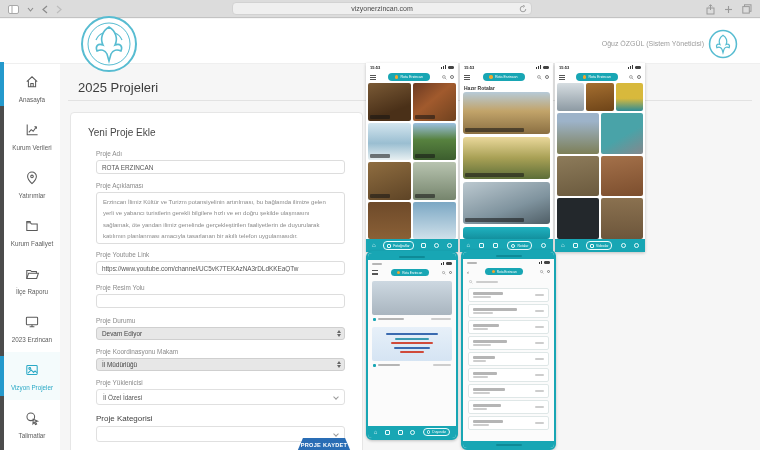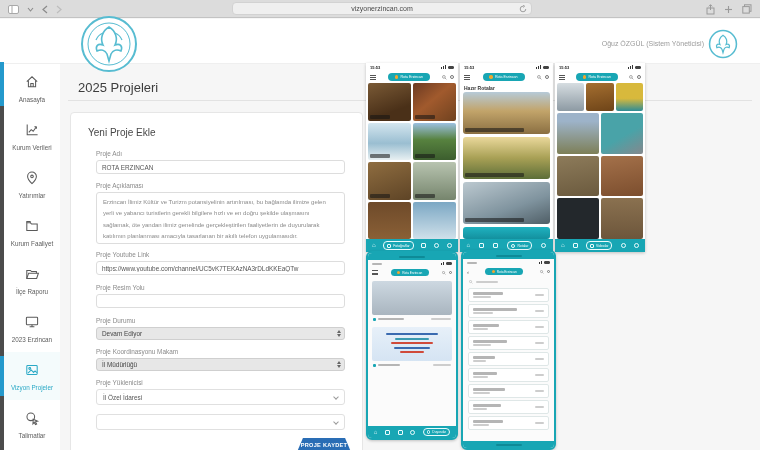--- a/index.html
+++ b/index.html
@@ -365,20 +365,21 @@
 
     <div class="frow mt8">
       <div class="flabel">Proje Yüklenicisi</div>
       <div class="wsel">
         <span>İl Özel İdaresi</span>
         <span class="chev"></span>
       </div>
     </div>
 
     <div class="frow mt9">
+      <div class="flabel big">Proje Kategorisi</div>
       <div class="wsel">
         <span></span>
         <span class="chev"></span>
       </div>
     </div>
 
     <div class="save-btn">PROJE KAYDET</div>
   </div>
 
   <div class="phone" style="left:366px; top:63px; width:92px; height:189px;">

